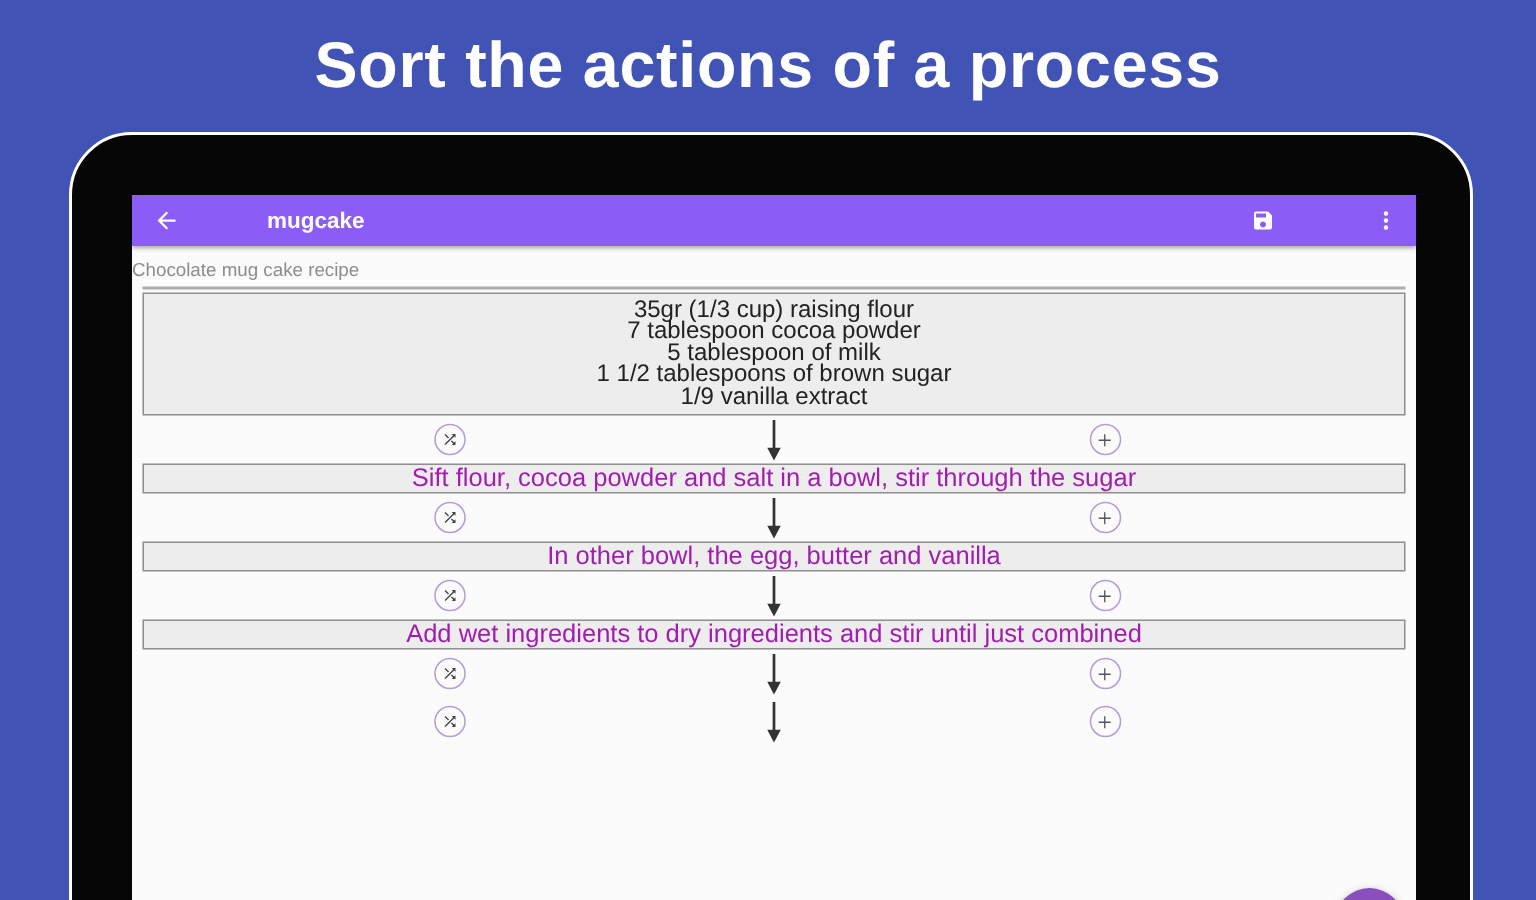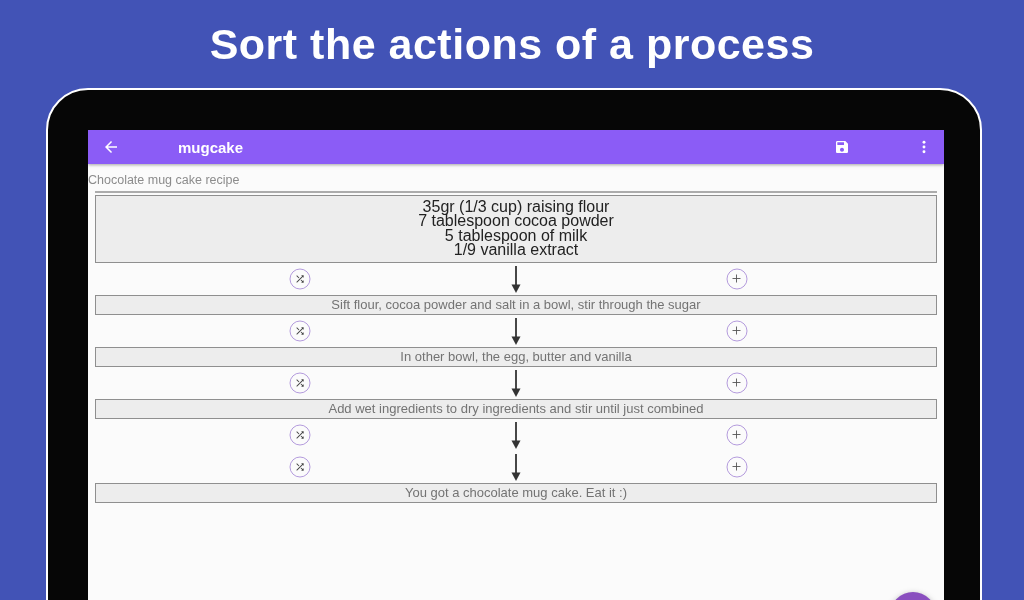--- a/index.html
+++ b/index.html
@@ -61,21 +61,21 @@
 
   .src-box {
     border:1px solid #8F8F8F; background:#EDEDED;
     text-align:center; padding:4px 0;
   }
   .src-line { font-size:16px; line-height:14.4px; color:#222; }
 
   .step-box {
     border:1px solid #8F8F8F; background:#EDEDED;
     height:20px; display:flex; align-items:center; justify-content:center;
-    font-size:13px; color:#737373;
+    font-size:17px; color:#a21caf;
   }
 
   .connector { position:relative; height:32px; }
   .circle-btn {
     position:absolute; top:16px; transform:translate(-50%,-50%);
     width:21px; height:21px; border-radius:50%;
     border:1.5px solid #B49BDD; background:transparent;
     display:flex; align-items:center; justify-content:center;
     padding:0; cursor:pointer;
   }
@@ -128,20 +128,21 @@
     <div class="content">
       <div class="sheet-header">Chocolate mug cake recipe</div>
       <div class="header-rule"></div>
 
       <div class="flow">
 
         <div class="src-box">
           <div class="src-line">35gr (1/3 cup) raising flour</div>
           <div class="src-line">7 tablespoon cocoa powder</div>
           <div class="src-line">5 tablespoon of milk</div>
+          <div class="src-line">1 1/2 tablespoons of brown sugar</div>
           <div class="src-line">1/9 vanilla extract</div>
         </div>
 
         <div class="connector">
           <button class="circle-btn shuffle-pos">
             <svg width="11" height="11" viewBox="0 0 24 24">
                 <path fill="#444" d="M10.59 9.17L5.41 4 4 5.41l5.17 5.17 1.42-1.41zM14.5 4l2.04 2.04L4 18.59 5.41 20 17.96 7.46 20 9.5V4h-5.5zm.33 9.41l-1.41 1.41 3.13 3.13L14.5 20H20v-5.5l-2.04 2.04-3.13-3.13z"></path>
               </svg>
           </button>
           <svg class="down-arrow" width="14" height="29" viewBox="0 0 14 29">
@@ -228,21 +229,20 @@
               <path d="M2.5 19.5 L11.5 19.5 L7 28 Z" fill="#333"></path>
             </svg>
           <button class="circle-btn add-pos">
             <svg width="12" height="12" viewBox="0 0 24 24">
                 <line x1="12" y1="4" x2="12" y2="20" stroke="#555" stroke-width="1.8"></line>
                 <line x1="4" y1="12" x2="20" y2="12" stroke="#555" stroke-width="1.8"></line>
               </svg>
           </button>
         </div>
 
-        <div class="step-box">You got a chocolate mug cake. Eat it :)</div>
 
       </div>
 
       <button class="fab">
         
       </button>
     </div>
 
   </div>
 </div>

